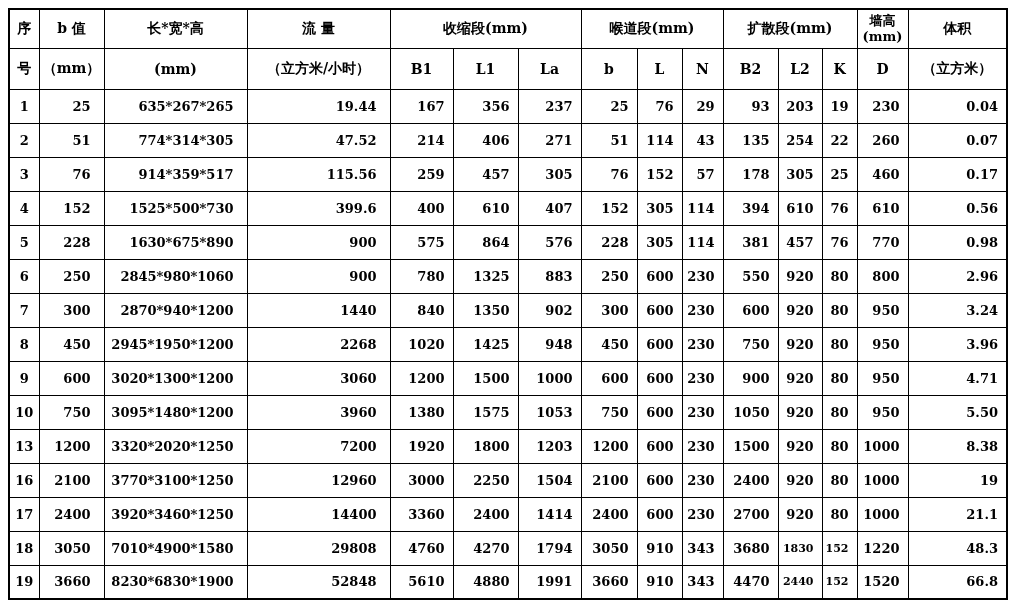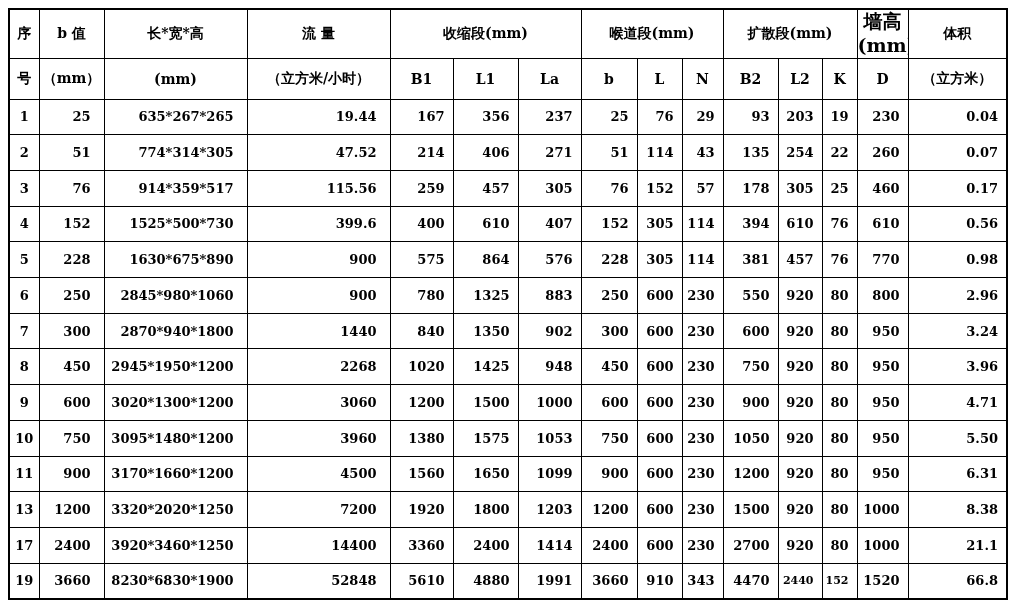--- a/index.html
+++ b/index.html
@@ -32,21 +32,21 @@
     white-space: nowrap;
   }
   .spec thead th {
     text-align: center;
     vertical-align: middle;
     font-size: 14px;
     font-weight: bold;
   }
   .spec thead tr.hr1 { height: 39px; }
   .spec thead tr.hr2 { height: 41px; }
-  .spec thead th.wall-height { font-size: 19px; line-height: 1.25; }
+  .spec thead th.wall-height { font-size: 13px; line-height: 1.25; }
   .spec tbody tr { height: 25px; }
   .spec tbody td {
     font-size: 13px;
     text-align: right;
     padding-right: 8px;
     vertical-align: middle;
   }
   .spec tbody td:nth-child(2),
   .spec tbody td:nth-child(3),
   .spec tbody td:nth-child(4) { padding-right: 13px; }
@@ -207,21 +207,21 @@
           <td>230</td>
           <td>550</td>
           <td>920</td>
           <td>80</td>
           <td>800</td>
           <td>2.96</td>
         </tr>
         <tr>
           <td class="center">7</td>
           <td>300</td>
-          <td>2870*940*1800</td>
+          <td>2870*940*1200</td>
           <td>1440</td>
           <td>840</td>
           <td>1350</td>
           <td>902</td>
           <td>300</td>
           <td>600</td>
           <td>230</td>
           <td>600</td>
           <td>920</td>
           <td>80</td>
@@ -273,69 +273,86 @@
           <td>750</td>
           <td>600</td>
           <td>230</td>
           <td>1050</td>
           <td>920</td>
           <td>80</td>
           <td>950</td>
           <td>5.50</td>
         </tr>
         <tr>
-          <td class="center">11</td>
-          <td>900</td>
-          <td>3170*1660*1200</td>
-          <td>4500</td>
-          <td>1560</td>
-          <td>1650</td>
-          <td>1099</td>
-          <td>900</td>
-          <td>600</td>
-          <td>230</td>
-          <td>1200</td>
-          <td>920</td>
-          <td>80</td>
-          <td>950</td>
-          <td>6.31</td>
-        </tr>
-        <tr>
           <td class="center">13</td>
           <td>1200</td>
           <td>3320*2020*1250</td>
           <td>7200</td>
           <td>1920</td>
           <td>1800</td>
           <td>1203</td>
           <td>1200</td>
           <td>600</td>
           <td>230</td>
           <td>1500</td>
           <td>920</td>
           <td>80</td>
           <td>1000</td>
           <td>8.38</td>
         </tr>
         <tr>
+          <td class="center">16</td>
+          <td>2100</td>
+          <td>3770*3100*1250</td>
+          <td>12960</td>
+          <td>3000</td>
+          <td>2250</td>
+          <td>1504</td>
+          <td>2100</td>
+          <td>600</td>
+          <td>230</td>
+          <td>2400</td>
+          <td>920</td>
+          <td>80</td>
+          <td>1000</td>
+          <td>19</td>
+        </tr>
+        <tr>
           <td class="center">17</td>
           <td>2400</td>
           <td>3920*3460*1250</td>
           <td>14400</td>
           <td>3360</td>
           <td>2400</td>
           <td>1414</td>
           <td>2400</td>
           <td>600</td>
           <td>230</td>
           <td>2700</td>
           <td>920</td>
           <td>80</td>
           <td>1000</td>
           <td>21.1</td>
+        </tr>
+        <tr>
+          <td class="center">18</td>
+          <td>3050</td>
+          <td>7010*4900*1580</td>
+          <td>29808</td>
+          <td>4760</td>
+          <td>4270</td>
+          <td>1794</td>
+          <td>3050</td>
+          <td>910</td>
+          <td>343</td>
+          <td>3680</td>
+          <td class="small">1830</td>
+          <td class="small">152</td>
+          <td>1220</td>
+          <td>48.3</td>
         </tr>
         <tr>
           <td class="center">19</td>
           <td>3660</td>
           <td>8230*6830*1900</td>
           <td>52848</td>
           <td>5610</td>
           <td>4880</td>
           <td>1991</td>
           <td>3660</td>

